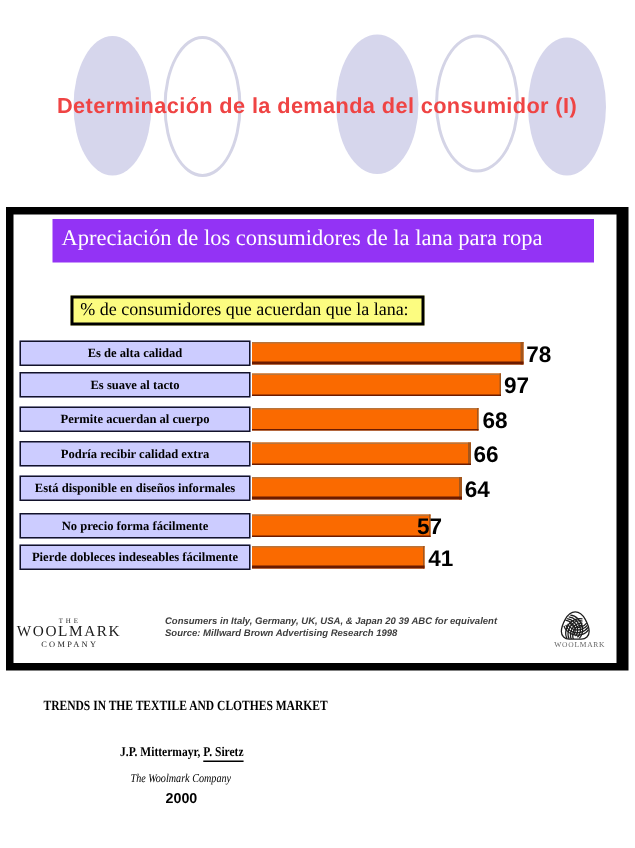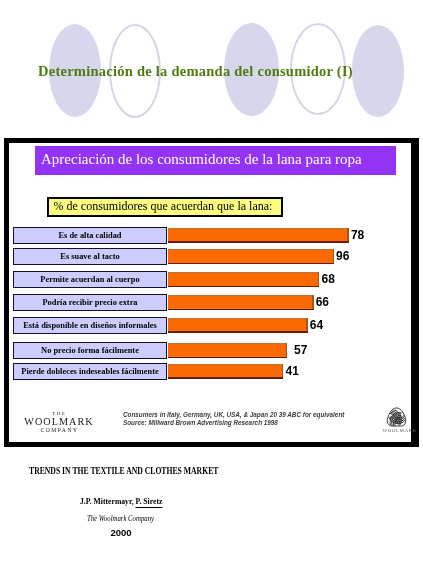--- a/index.html
+++ b/index.html
@@ -7,41 +7,41 @@
 *{-webkit-font-smoothing:antialiased;}
 #page{will-change:transform;}
 #page{position:absolute;left:0;top:0;width:423px;height:565px;background:#fff;}
 
 
 #hdr{position:absolute;left:0;top:0;width:423px;height:130px;}
 .ell{position:absolute;border-radius:50%;}
 .ell.filled{background:#d6d6ec;}
 .ell.outline{border:2px solid #d4d4e6;box-sizing:border-box;}
 
-#hdr-title{position:absolute;left:38px;top:62.5px;font-family:Liberation Serif, serif;
-  font-weight:bold;font-size:14.5px;color:#4d7c0f;white-space:nowrap;letter-spacing:0.25px;}
+#hdr-title{position:absolute;left:38px;top:62.5px;font-family:Liberation Sans, sans-serif;
+  font-weight:bold;font-size:14.5px;color:#ef4444;white-space:nowrap;letter-spacing:0.25px;}
 
 
 #slide{position:absolute;left:4px;top:138px;width:415px;height:309px;border:5px solid #000;border-right-width:8px;background:#fff;box-sizing:border-box;}
 #purplebar{position:absolute;left:26px;top:3px;width:361px;height:29px;background:#9333f5;}
 #purplebar span{color:#fff;font-size:15px;position:absolute;left:6px;top:5px;white-space:nowrap;}
 #yellowbox{position:absolute;left:38px;top:54px;width:236px;height:20px;background:#fcfc80;border:2px solid #000;box-sizing:border-box;}
 #yellowbox span{font-size:12px;position:absolute;left:4.5px;top:0px;white-space:nowrap;}
 
 #bars{position:absolute;left:0;top:0;}
 .row{position:absolute;left:4px;}
 .lbl{position:absolute;left:0;width:154px;height:17px;background:#ccccff;border:1.5px solid #12122a;box-sizing:border-box;text-align:center;font-size:8.4px;font-weight:bold;line-height:15.5px;color:#000;}
 .bar{position:absolute;left:154.5px;height:15px;top:1px;background:#fa6a00;box-sizing:border-box;}
 .bar::before{content:"";position:absolute;left:0;top:0;right:0;height:1px;background:#b9743a;}
 .bar::after{content:"";position:absolute;left:0;bottom:0;right:0;height:1.2px;background:#6b1b00;}
 .bar i{position:absolute;right:0;top:0;bottom:0;width:1.3px;background:#a3561c;display:block;}
-.val{position:absolute;font-family:"Liberation Sans",sans-serif;font-weight:bold;font-size:12px;top:1px;color:#000;}
+.val{position:absolute;font-family:"Liberation Sans",sans-serif;font-weight:bold;font-size:15px;top:1px;color:#000;}
 
 
-#fbox{position:absolute;left:13px;top:255px;width:397px;height:45px;}
+#fbox{position:absolute;left:0;top:255px;width:397px;height:45px;}
 #wmlogo{position:absolute;left:-3.5px;top:12.5px;width:80px;text-align:center;color:#1a1a1a;}
 #wmlogo .the{font-size:4.6px;letter-spacing:1.9px;line-height:5px;padding-left:2px;}
 #wmlogo .wm{font-size:10.2px;letter-spacing:1.05px;line-height:11px;padding-left:1px;}
 #wmlogo .co{font-size:5.6px;letter-spacing:1.5px;line-height:7px;padding-left:2px;}
 #fnote{position:absolute;left:101px;top:13px;font-family:"Liberation Sans",sans-serif;font-style:italic;
   font-size:6.35px;color:#3d3d3d;line-height:7.6px;font-weight:bold;}
 #mark{position:absolute;left:357.5px;top:8.5px;width:34px;text-align:center;}
 #mark .mw{font-size:5px;letter-spacing:0.5px;color:#666;line-height:5px;margin-top:1.5px;margin-left:3px;font-family:"Liberation Serif",serif;}
 
 
@@ -79,49 +79,49 @@
           <div class="bar" style="width:181.2px">
             <i></i>
           </div>
           <div class="val" style="left:337.9px">78</div>
         </div>
         <div class="row" style="top:105.19999999999999px">
           <div class="lbl">Es suave al tacto</div>
           <div class="bar" style="width:166.3px">
             <i></i>
           </div>
-          <div class="val" style="left:323px">96</div>
+          <div class="val" style="left:323px">97</div>
         </div>
         <div class="row" style="top:128px">
           <div class="lbl">Permite acuerdan al cuerpo</div>
           <div class="bar" style="width:151.89999999999998px">
             <i></i>
           </div>
           <div class="val" style="left:308.59999999999997px">68</div>
         </div>
         <div class="row" style="top:151px">
-          <div class="lbl">Podría recibir precio extra</div>
+          <div class="lbl">Podría recibir calidad extra</div>
           <div class="bar" style="width:146px">
             <i></i>
           </div>
           <div class="val" style="left:302.7px">66</div>
         </div>
         <div class="row" style="top:173.5px">
           <div class="lbl">Está disponible en diseños informales</div>
           <div class="bar" style="width:140.10000000000002px">
             <i></i>
           </div>
           <div class="val" style="left:296.8px">64</div>
         </div>
         <div class="row" style="top:198.8px">
           <div class="lbl">No precio forma fácilmente</div>
           <div class="bar" style="width:119.60000000000002px">
             <i></i>
           </div>
-          <div class="val" style="left:281px">57</div>
+          <div class="val" style="left:265px">57</div>
         </div>
         <div class="row" style="top:219.60000000000002px">
           <div class="lbl">Pierde dobleces indeseables fácilmente</div>
           <div class="bar" style="width:115.80000000000001px">
             <i></i>
           </div>
           <div class="val" style="left:272.5px">41</div>
         </div>
       </div>
 

